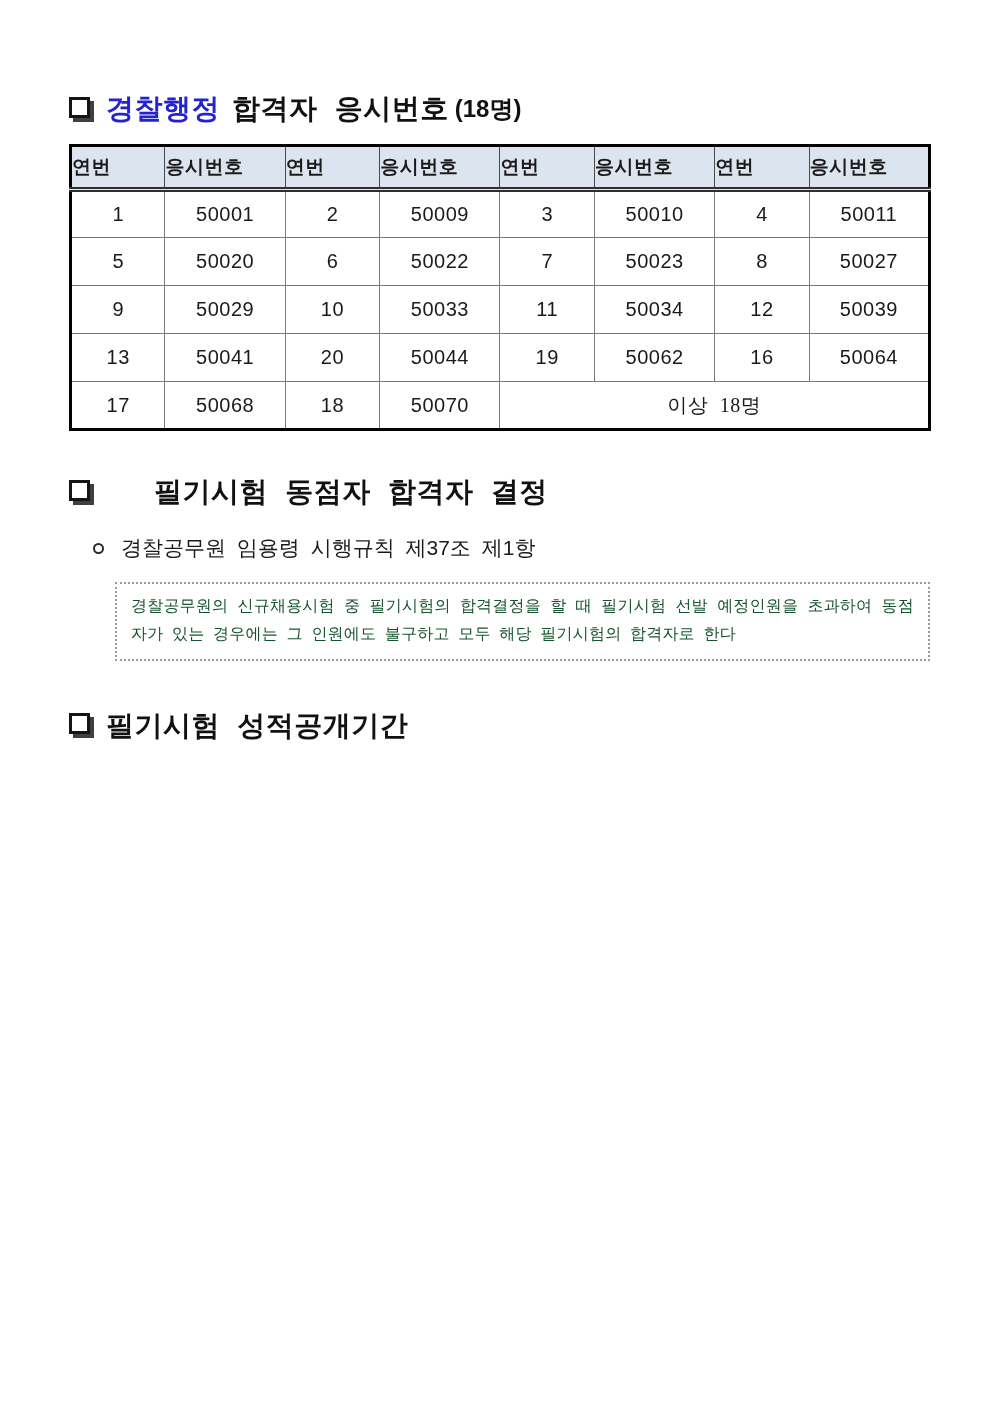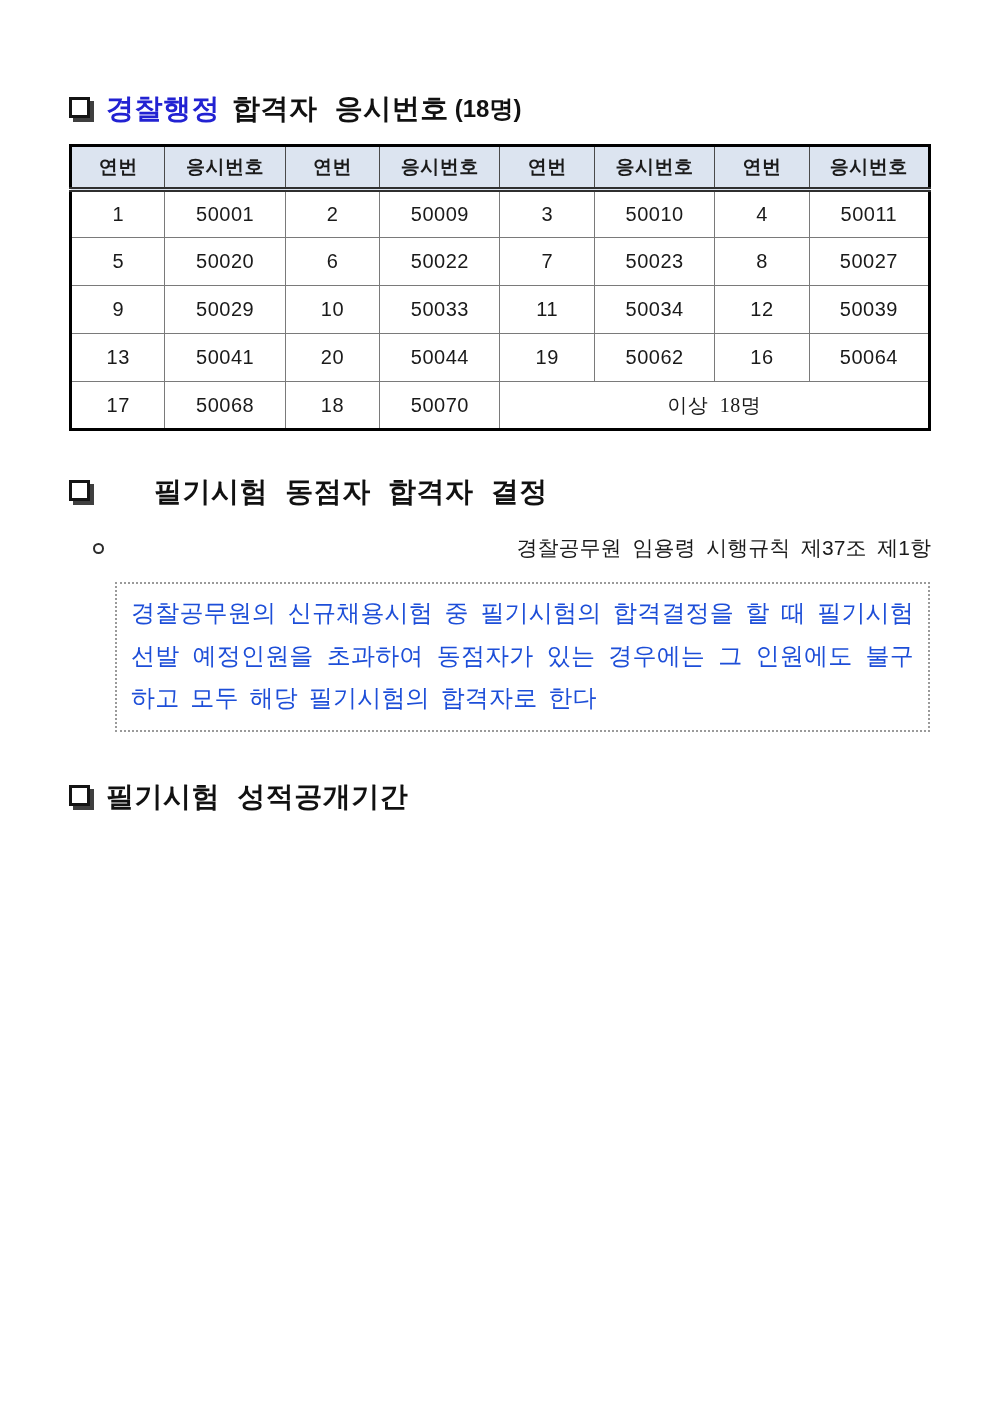--- a/index.html
+++ b/index.html
@@ -59,21 +59,21 @@
   }
   .roster-table col.c-narrow { width: 11%; }
   .roster-table col.c-wide   { width: 14%; }
   .roster-table th {
     background: #dce4f0;
     height: 44px;
     font-weight: bold;
     font-size: 19px;
     border: 1px solid #4a4a4a;
     border-bottom: 5px double #2f2f2f;
-    text-align: center;
+    text-align: left;
     vertical-align: middle;
     letter-spacing: 0.5px;
   }
   .roster-table td {
     height: 48px;
     border: 1px solid #7a7a7a;
     text-align: center;
     vertical-align: middle;
     background: #ffffff;
     letter-spacing: 0.5px;
@@ -107,31 +107,31 @@
 
   
   .quote-box {
     margin-top: 20px;
     margin-left: 46px;
     width: 815px;
     border: 2px dotted #9a9a9a;
     padding: 8px 14px 10px 14px;
   }
   .quote-box p {
-    font-size: 24px;
+    font-size: 16px;
     line-height: 1.78;
     text-align: justify;
     word-spacing: 4px;
     letter-spacing: 0.2px;
-    color: #1d4ed8;
+    color: #14532d;
   }
 
   
   .gap-after-table   { margin-top: 42px; gap: 48px; }
-  .gap-bullet        { margin-top: 23px; justify-content: space-between; }
+  .gap-bullet        { margin-top: 23px; }
   .gap-before-sec3   { margin-top: 46px; }
   .gap-date          { margin-top: 44px; }
 </style>
 </head>
 <body>
 
 <div class="page">
 
   <div class="section-heading">
     <span class="sq-bullet"></span>

